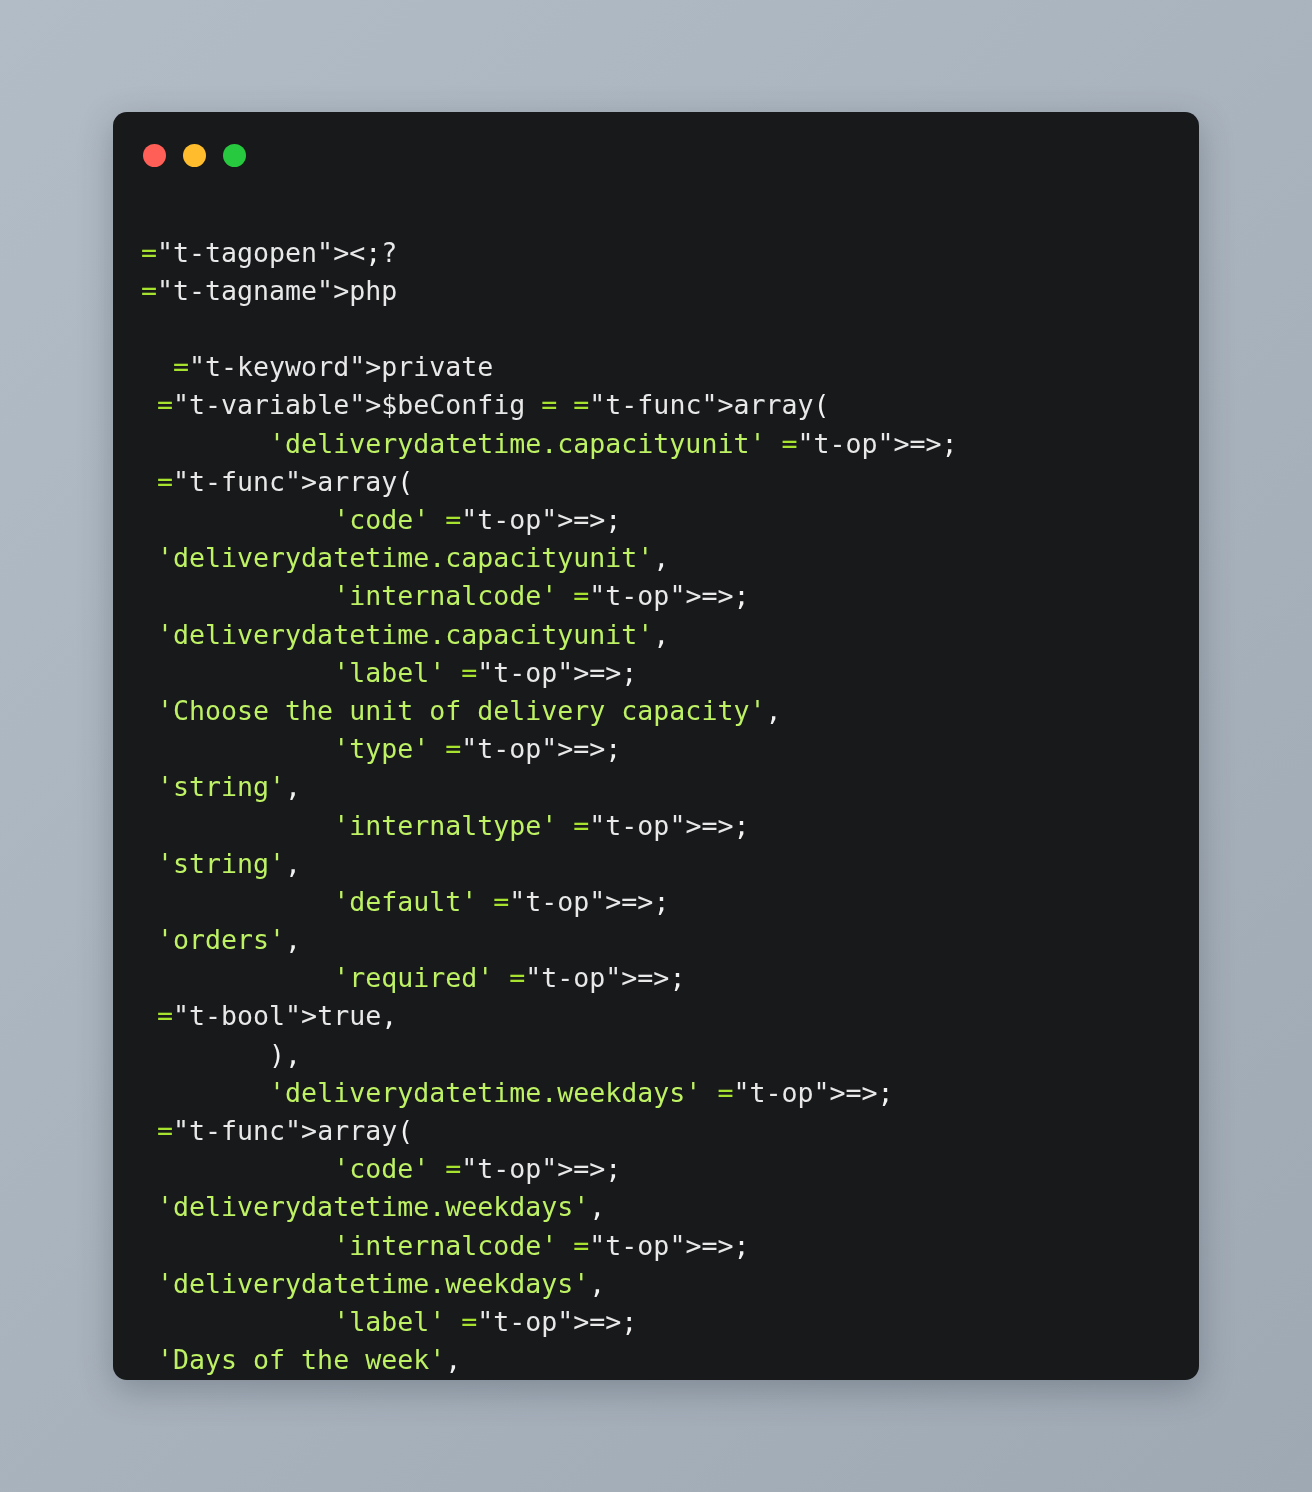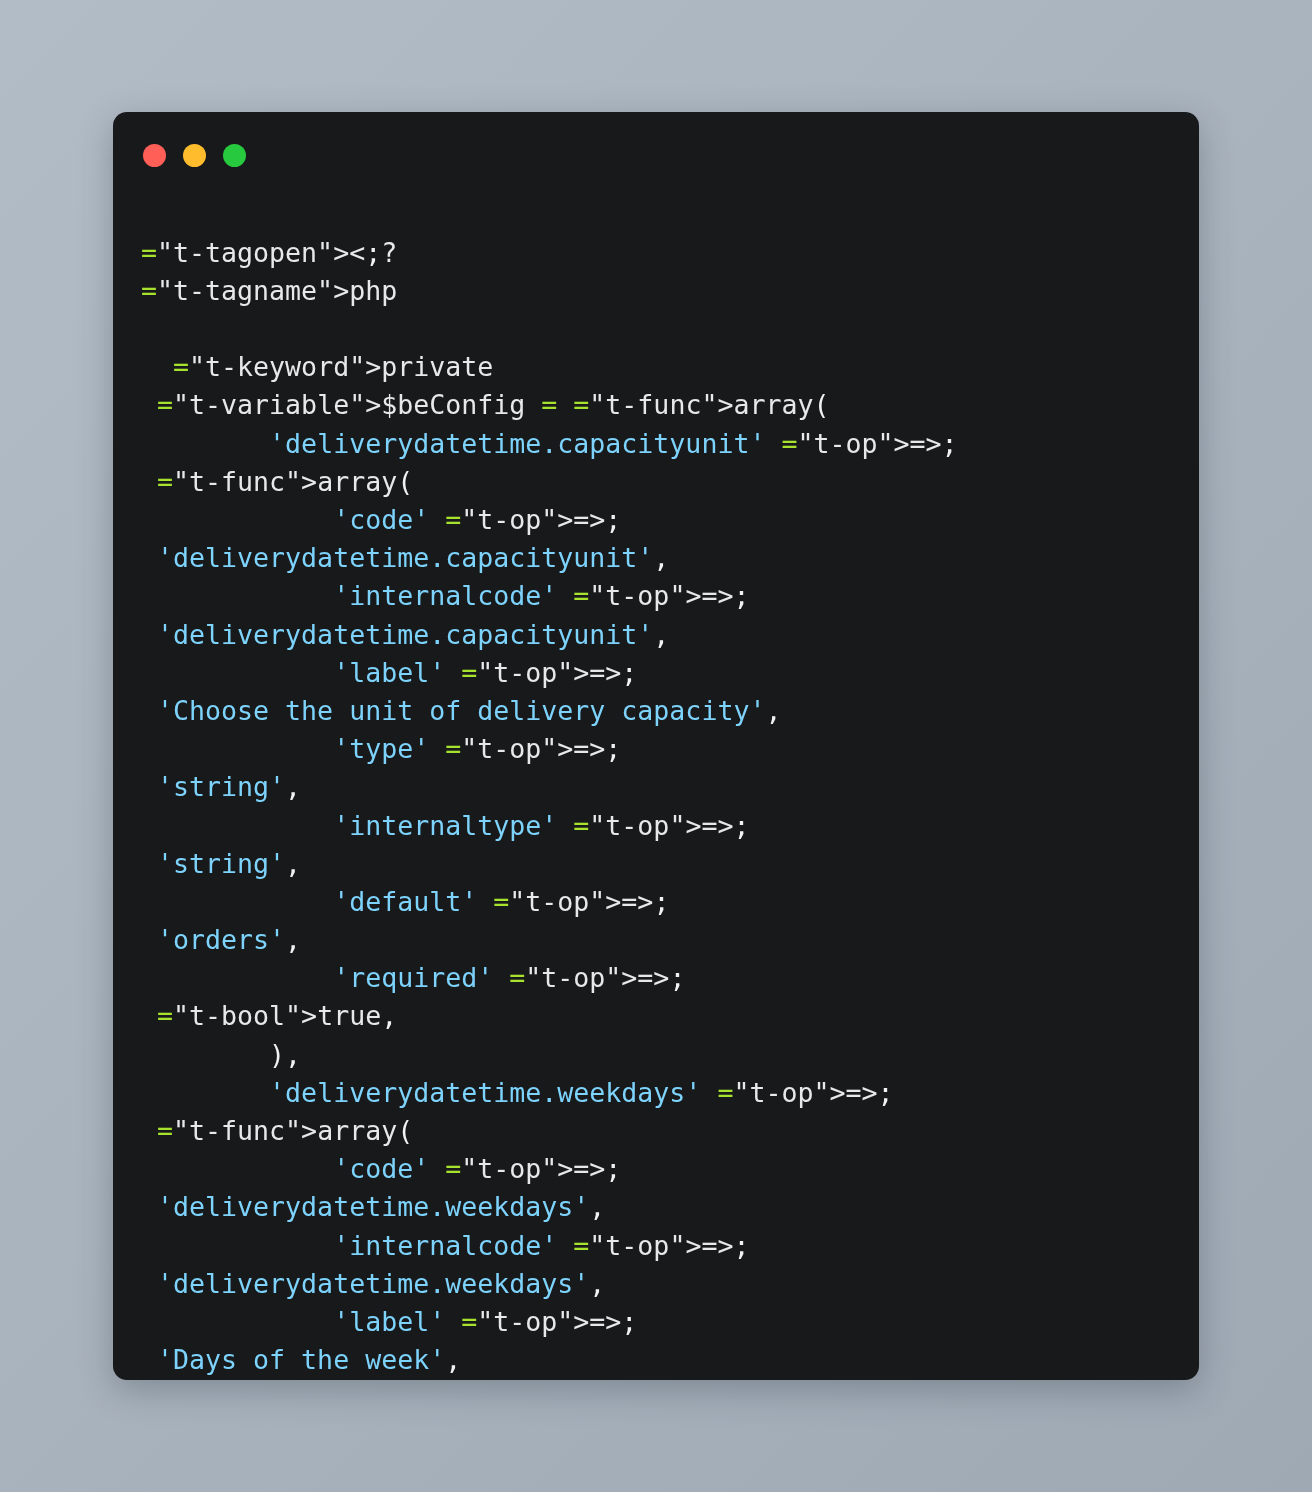--- a/index.html
+++ b/index.html
@@ -63,21 +63,21 @@
     letter-spacing: 0px;
     white-space: pre;
     color: #e8e8e8;
   }
   .line {
     display: block;
     height: 38.2px;
     white-space: pre;
   }          
   .t-op        { color: #a6e22e; }          
-  .t-string    { color: #7dd3fc; }          
+  .t-string    { color: #bef264; }          
   .t-punct     { color: #f2f2f2; }          
 </style>
 </head>
 <body>
 
 <div id="stage">
 
   <div id="code-window" style="background: rgb(23, 25, 27);">
 
     <div id="titlebar">

